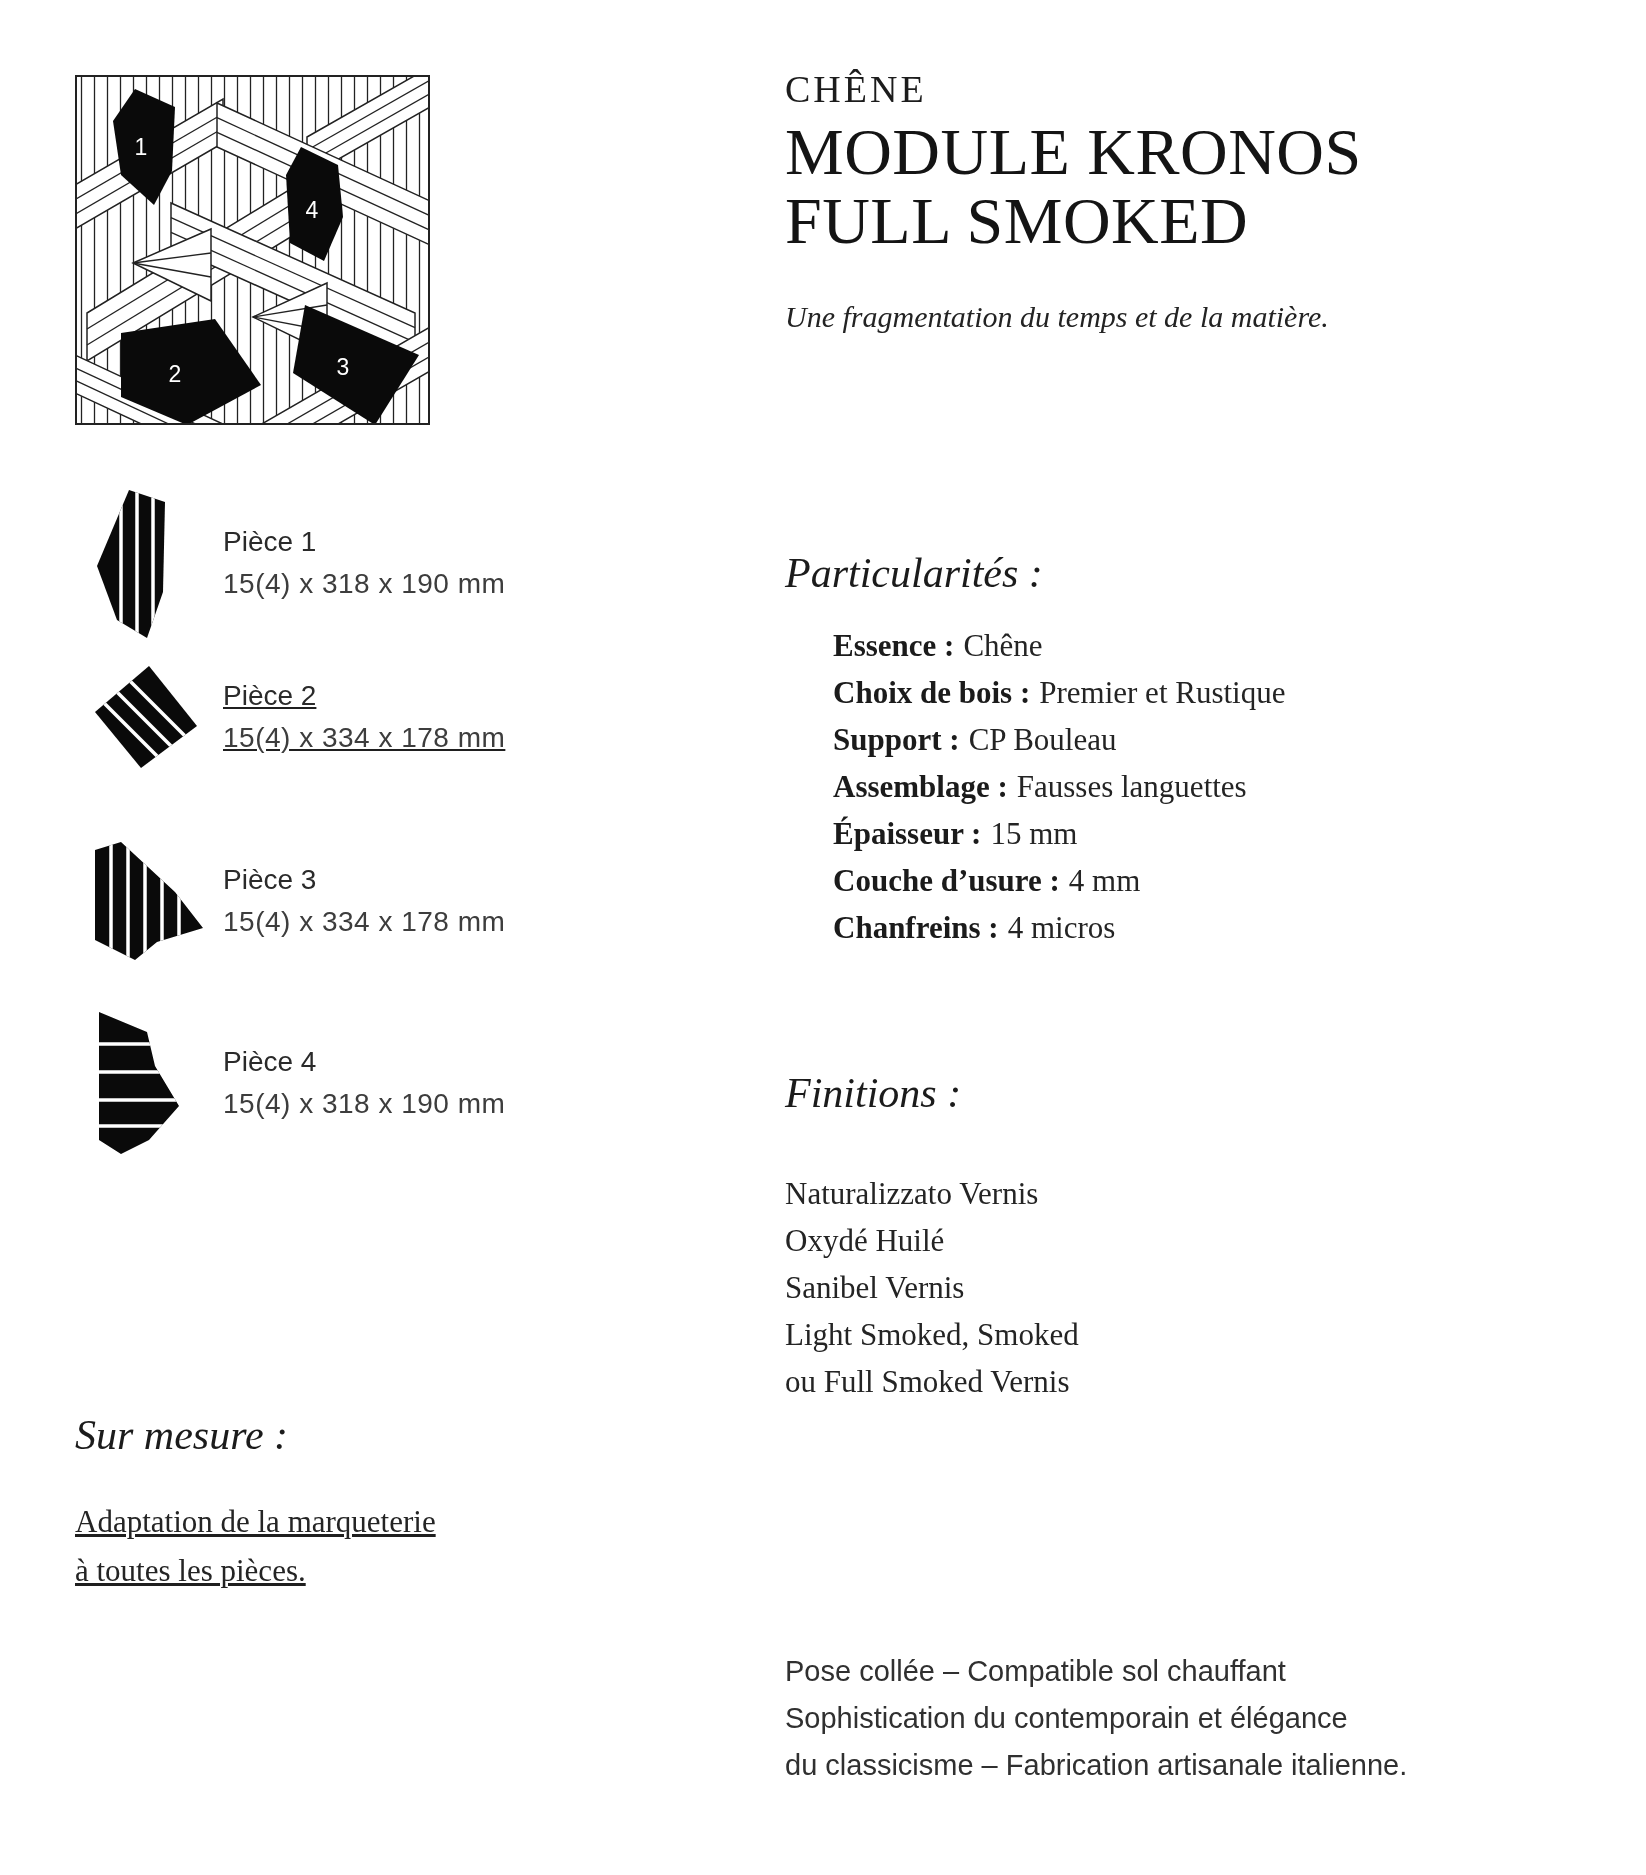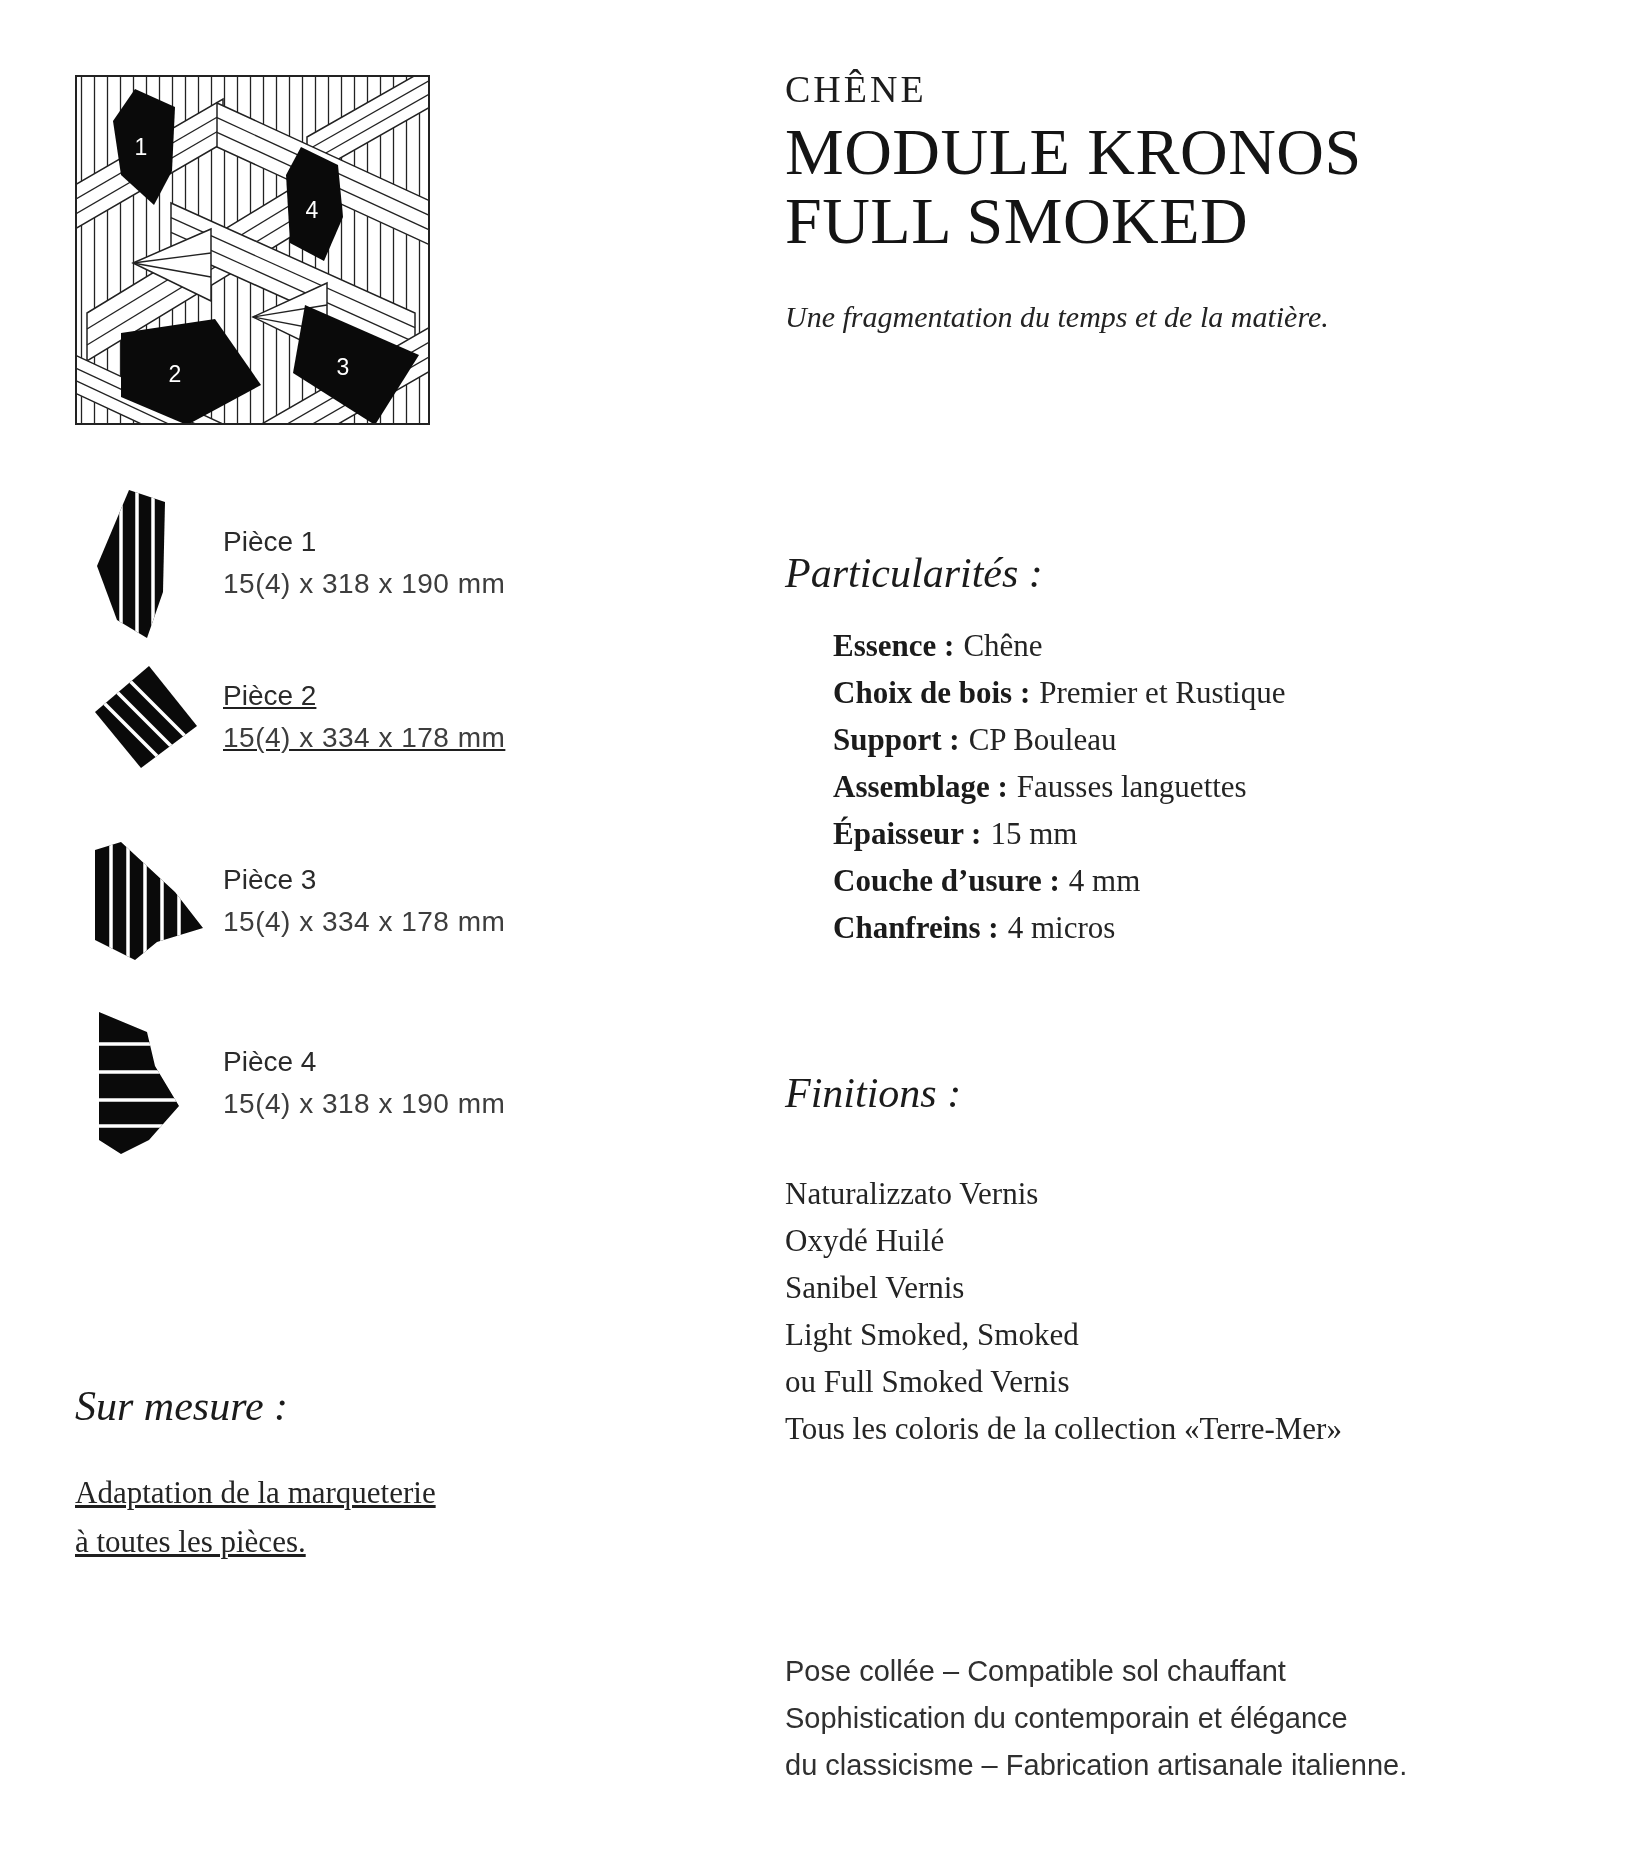--- a/index.html
+++ b/index.html
@@ -38,21 +38,21 @@
   .h-fin{top:1072px;}
 
   .spec-list{top:622px;}
   .spec-line{font-size:31px;line-height:47px;color:#242424;margin-left:48px;}
   .spec-label{font-weight:bold;margin-right:9px;color:#1b1b1b;}
 
   .fin-list{top:1170px;}
   .fin-item{font-size:31px;line-height:47px;color:#242424;}
 
   
-  .col-left{position:absolute;left:75px;}
+  .col-left{position:absolute;left:75px;margin-top:29px;}
   .h-sur{top:1385px;}
   .sur-lines{top:1468px;text-decoration:underline;}
   .sur-line{font-size:31px;line-height:49px;color:#242424;}
 
   
   .footer{top:1648px;font-family:"Liberation Sans", sans-serif;}
   .footer-line{font-size:29px;line-height:47px;color:#303030;}
 </style>
 </head>
 <body>
@@ -263,21 +263,20 @@
     </div>
   </div>
 
   <div class="col-right section-heading h-fin">Finitions :</div>
   <div class="col-right fin-list">
     <div class="fin-item">Naturalizzato Vernis</div>
     <div class="fin-item">Oxydé Huilé</div>
     <div class="fin-item">Sanibel Vernis</div>
     <div class="fin-item">Light Smoked, Smoked</div>
     <div class="fin-item">ou Full Smoked Vernis</div>
-    <div class="fin-item">Tous les coloris de la collection «Terre-Mer»</div>
   </div>
 
   <div class="col-left section-heading h-sur">Sur mesure :</div>
   <div class="col-left sur-lines">
     <div class="sur-line">Adaptation de la marqueterie</div>
     <div class="sur-line">à toutes les pièces.</div>
   </div>
 
   <div class="col-right footer">
     <div class="footer-line">Pose collée – Compatible sol chauffant</div>

